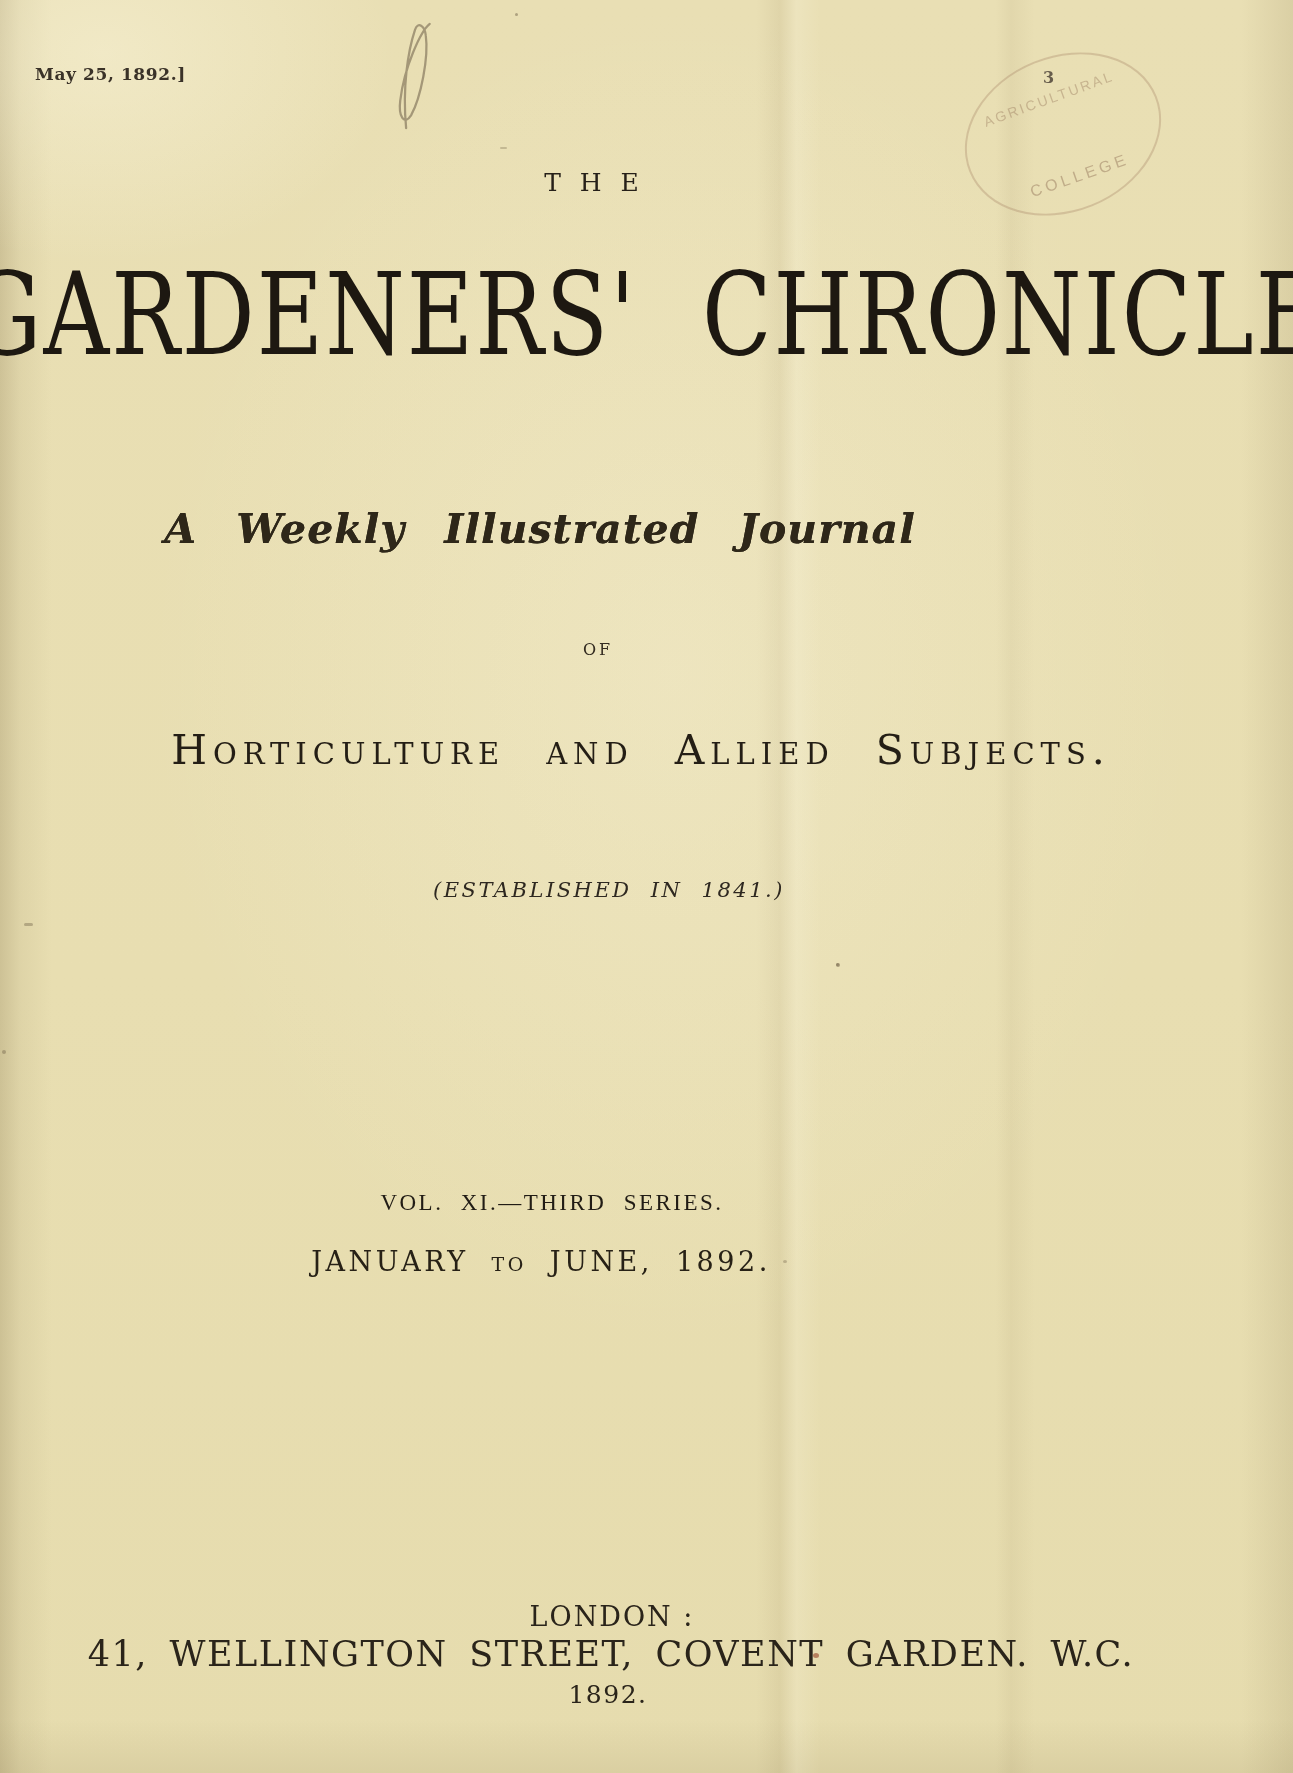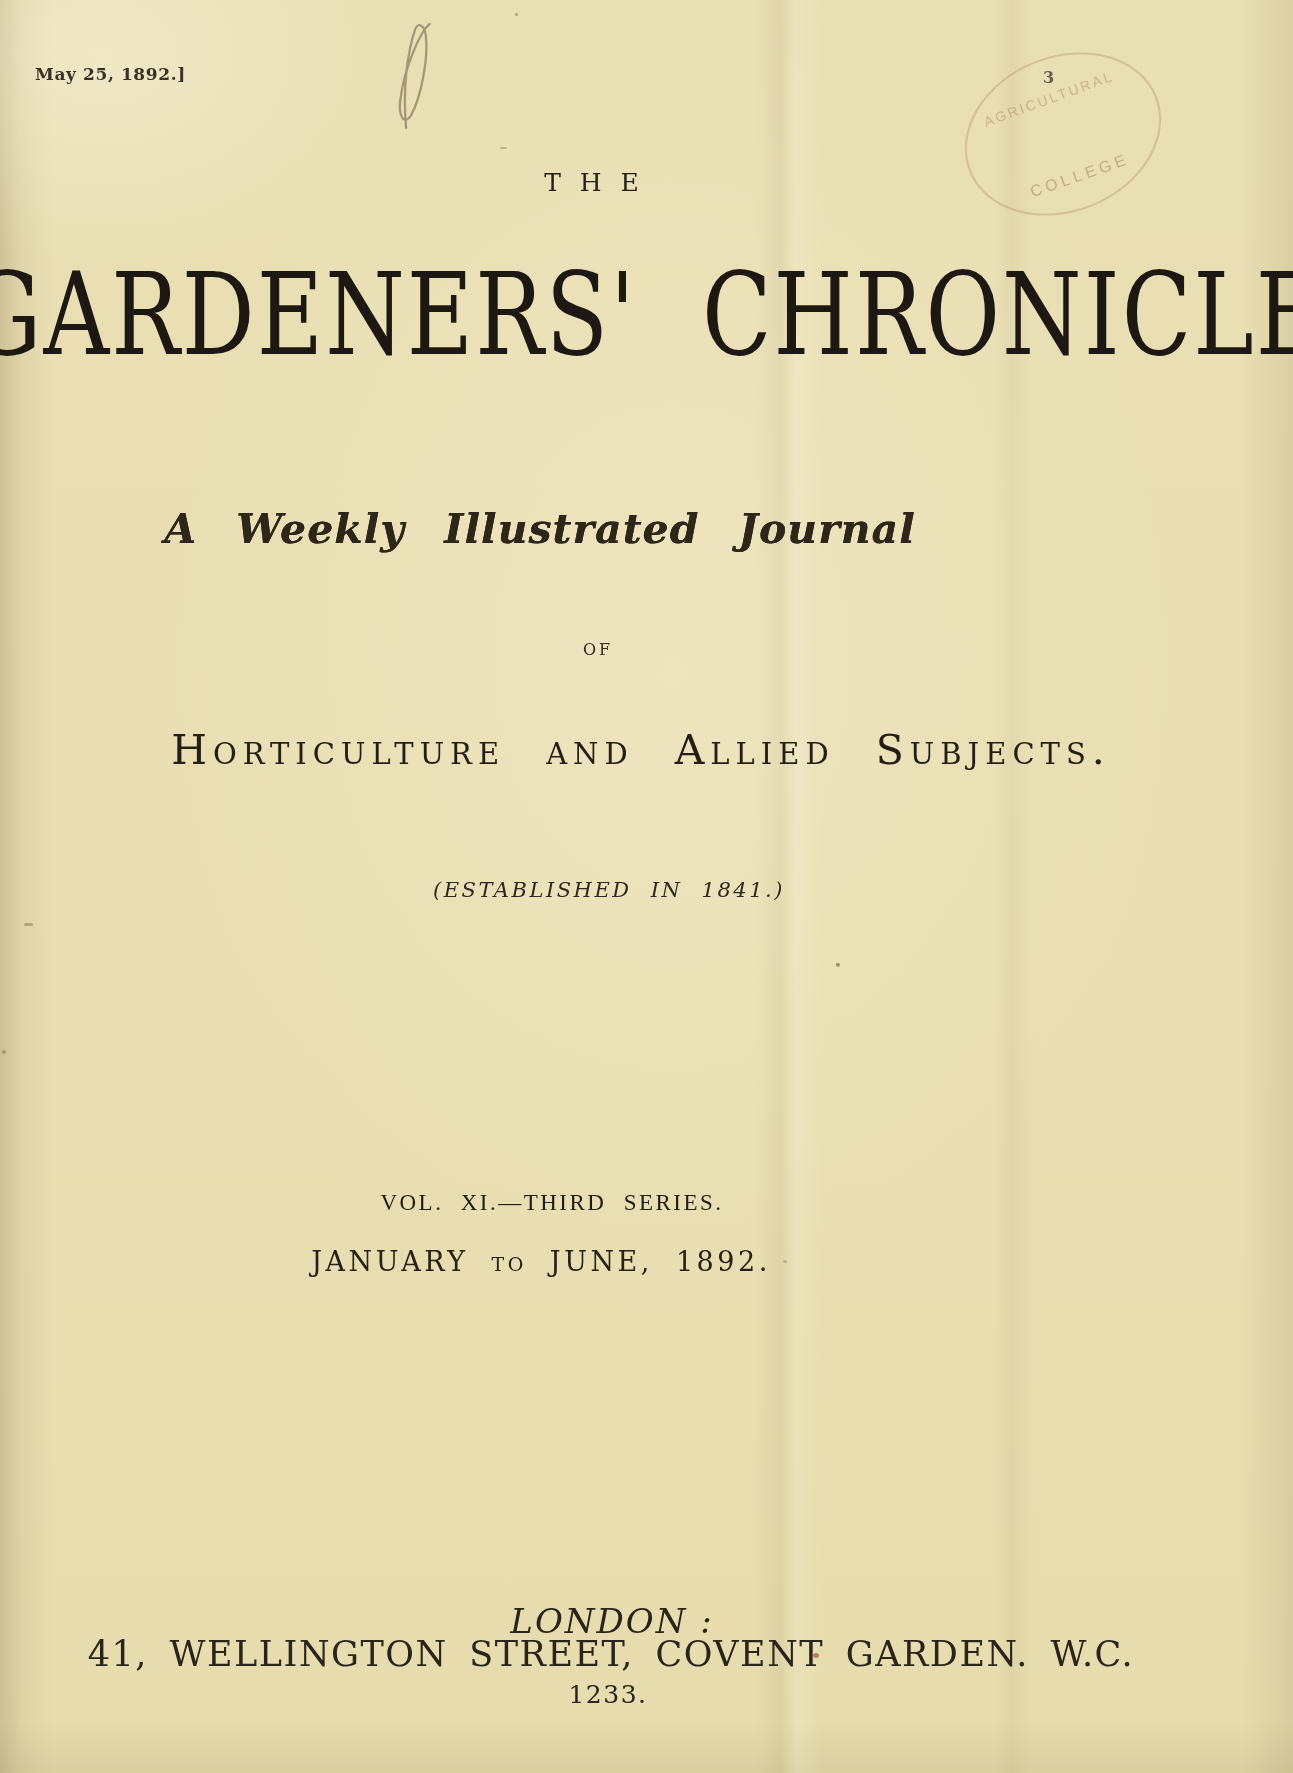--- a/index.html
+++ b/index.html
@@ -56,21 +56,21 @@
 
   .established{left:609px;top:878px;font-size:21px;font-style:italic;letter-spacing:2.5px;word-spacing:10px;color:#2e2820;}
 
   .volume-line{
     left:552px;top:1142px;font-family:Liberation Serif, serif;
     font-size:23px;letter-spacing:2.5px;word-spacing:9px;color:#211c15;margin-top:48px;
   }
 
   .date-range{left:541px;top:1246px;font-size:27px;font-variant:small-caps;letter-spacing:3.5px;word-spacing:11px;color:#272116;}
 
-  .city-line{left:612px;top:1601px;font-size:34px;letter-spacing:2px;color:#2a241a;font-style:italic;}
+  .city-line{left:612px;top:1601px;font-size:27px;letter-spacing:2px;color:#2a241a;}
   .address-line{left:611px;top:1634px;font-size:35px;letter-spacing:1.5px;word-spacing:9px;color:#2a241a;}
   .year-line{left:608px;top:1680px;font-size:25px;letter-spacing:1.5px;color:#2a241a;}
 
   
   .pencil-mark{position:absolute;left:383px;top:18px;width:62px;height:118px;opacity:.75;}
 
   
   .stamp{
     position:absolute;left:962px;top:56px;width:198px;height:152px;
     border:2px solid rgba(166,133,104,.34);border-radius:50%;
@@ -115,21 +115,21 @@
   <div class="line centered subtitle">A Weekly Illustrated Journal</div>
   <div class="line centered of-word">OF</div>
   <div class="line centered subject-line">Horticulture and Allied Subjects.</div>
   <div class="line centered established">(ESTABLISHED IN 1841.)</div>
 
   <div class="line centered volume-line">VOL. XI.—THIRD SERIES.</div>
   <div class="line centered date-range">JANUARY to JUNE, 1892.</div>
 
   <div class="line centered city-line">LONDON :</div>
   <div class="line centered address-line">41, WELLINGTON STREET, COVENT GARDEN. W.C.</div>
-  <div class="line centered year-line">1233.</div>
+  <div class="line centered year-line">1892.</div>
 
   <div class="speck sp1"></div>
   <div class="speck sp2"></div>
   <div class="speck sp3"></div>
   <div class="speck sp4"></div>
   <div class="speck sp5"></div>
   <div class="speck sp6"></div>
   <div class="speck sp7"></div>
   <div class="speck sp8"></div>
 

